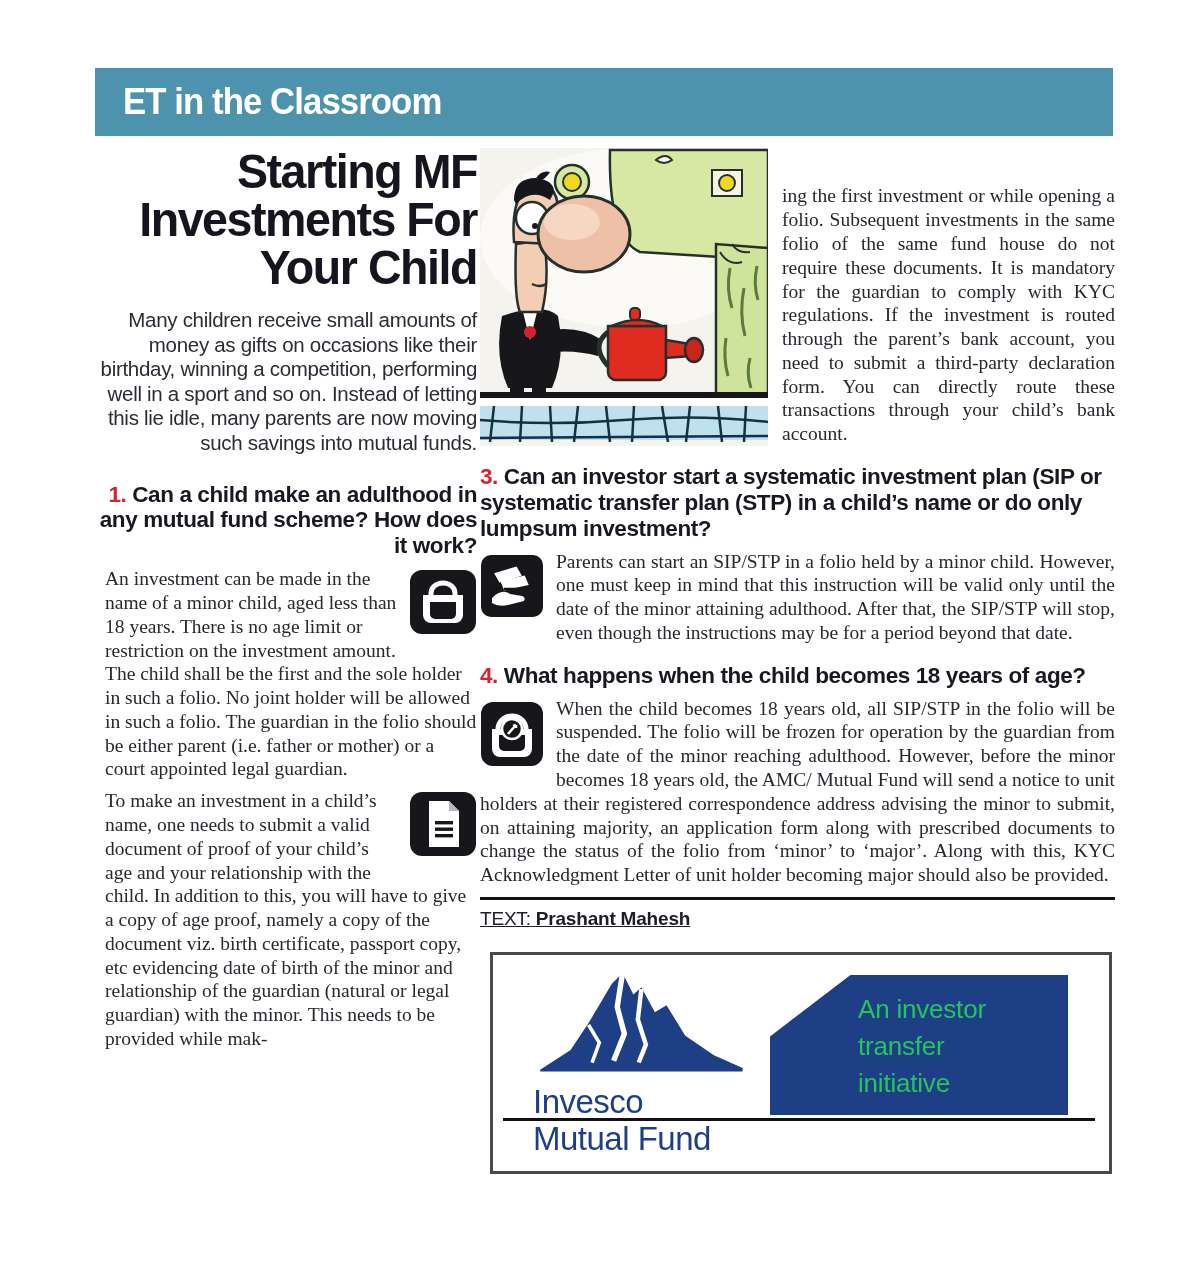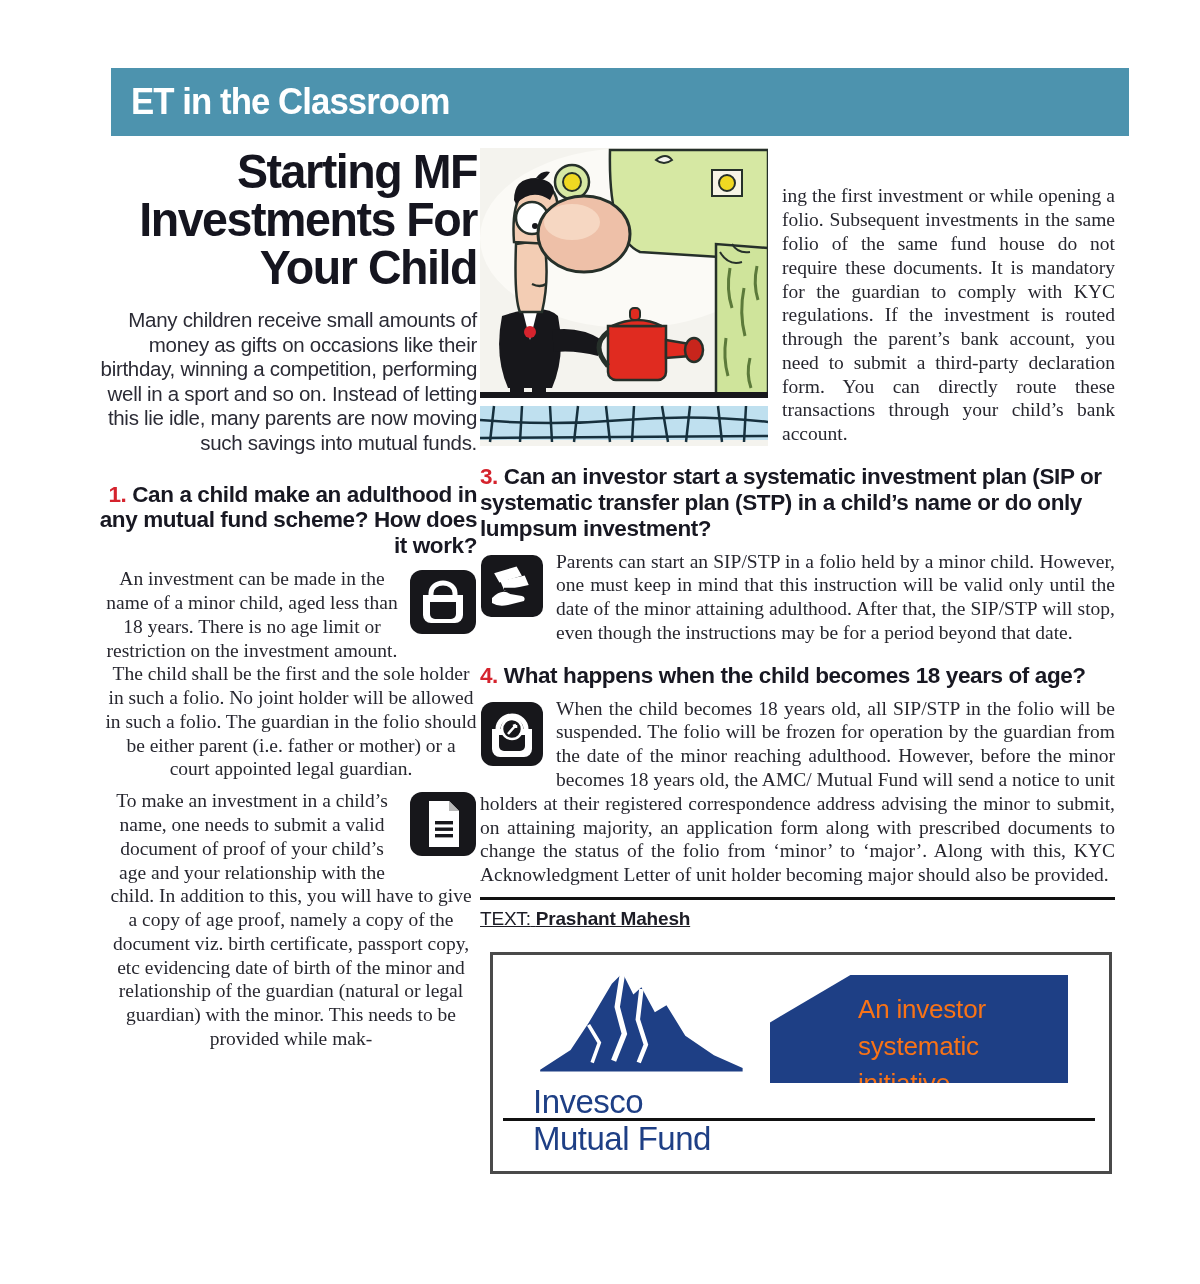--- a/index.html
+++ b/index.html
@@ -10,21 +10,21 @@
     color:#1c1c26;
     position:relative;
     overflow:hidden;
   }
   .page { position:absolute; inset:0; }
 
   
   .header-bar {
     position:absolute; left:95px; top:68px; width:1018px; height:68px;
     background:#4d93ae;
-    display:flex; align-items:center; padding-left:20px;margin-left:16px;
+    display:flex; align-items:center; padding-left:28px;
   }
   .header-bar .bar-title {
     color:#ffffff; font-weight:bold; font-size:37px; letter-spacing:-1px;
     transform:scaleX(0.94); transform-origin:left center;
   }
 
   
   .left-col {
     position:absolute; left:85px; top:148px; width:392px;
   }
@@ -41,21 +41,21 @@
   .q-head {
     font-size:22.5px; font-weight:bold; line-height:1.15; color:#181822;
     letter-spacing:-0.4px;
   }
   .q-head.right { text-align:right; }
   .q-num { color:#d5232d; }
   .answer {
     font-family:"Liberation Serif", serif;
     font-size:19.5px; line-height:1.22; color:#27272f;
   }
-  .answer.right { text-align:center;margin-left:20px; }
+  .answer.right { text-align:left;margin-left:20px; }
   .answer.just { text-align:justify; }
   .mt18 { margin-top:18px; }
   .mt26 { margin-top:26px; }
   .mt8  { margin-top:8px; }
   .icon-sq { display:block; }
   .float-r { float:right; margin:2px 0 6px 10px; }
   .float-l { float:left; margin:4px 12px 4px 0; }
 
   
   .right-area { position:absolute; left:480px; top:148px; width:635px; }
@@ -73,25 +73,25 @@
     margin-top:22px; margin-left:10px;
     width:622px; height:222px;
     border:3px solid #4a4a4a; background:#fff; position:relative;
   }
   .logo-area { position:absolute; left:40px; top:14px; width:250px; }
   .brand {
     color:#1e3f85; font-weight:normal; font-size:33px; line-height:1.05;
     letter-spacing:-0.5px; margin-top:2px;
   }
   .banner {
-    position:absolute; left:277px; top:20px; width:298px; height:108px;
+    position:absolute; left:277px; top:20px; width:298px; height:140px;
     background:#1e3f85;
     -webkit-clip-path:polygon(27% 0, 100% 0, 100% 100%, 0 100%, 0 44%);
     clip-path:polygon(27% 0, 100% 0, 100% 100%, 0 100%, 0 44%);
-    color:#f97316; padding:16px 0 0 88px;
+    color:#22c55e; padding:16px 0 0 88px;
     font-size:26px; line-height:1.42; letter-spacing:-0.2px;
   }
   .ad-divider { position:absolute; left:10px; right:14px; top:163px; border-top:3px solid #111; }
   .disclaimer {
     position:absolute; left:10px; right:8px; top:169px;
     font-weight:bold; font-size:21px; line-height:1.24; color:#161616;
     letter-spacing:-0.2px;
   }
 </style>
 </head>
@@ -263,21 +263,21 @@
           <path d="M100 4 L94 42 L102 72 L90 102" fill="none" stroke="#ffffff" stroke-width="6"></path>
           <path d="M121 22 L117 56 L126 84 L118 104" fill="none" stroke="#ffffff" stroke-width="5"></path>
           <path d="M62 62 L74 82 L66 104" fill="none" stroke="#ffffff" stroke-width="4"></path>
         </svg>
         <div class="brand">Invesco</div>
         <div class="brand">Mutual Fund</div>
       </div>
 
       <div class="banner">
         <div>An investor</div>
-        <div>systematic</div>
+        <div>transfer</div>
         <div>initiative</div>
       </div>
 
       <div class="ad-divider"></div>
     </div>
 
   </div>
 </div>
 
 </body></html>

